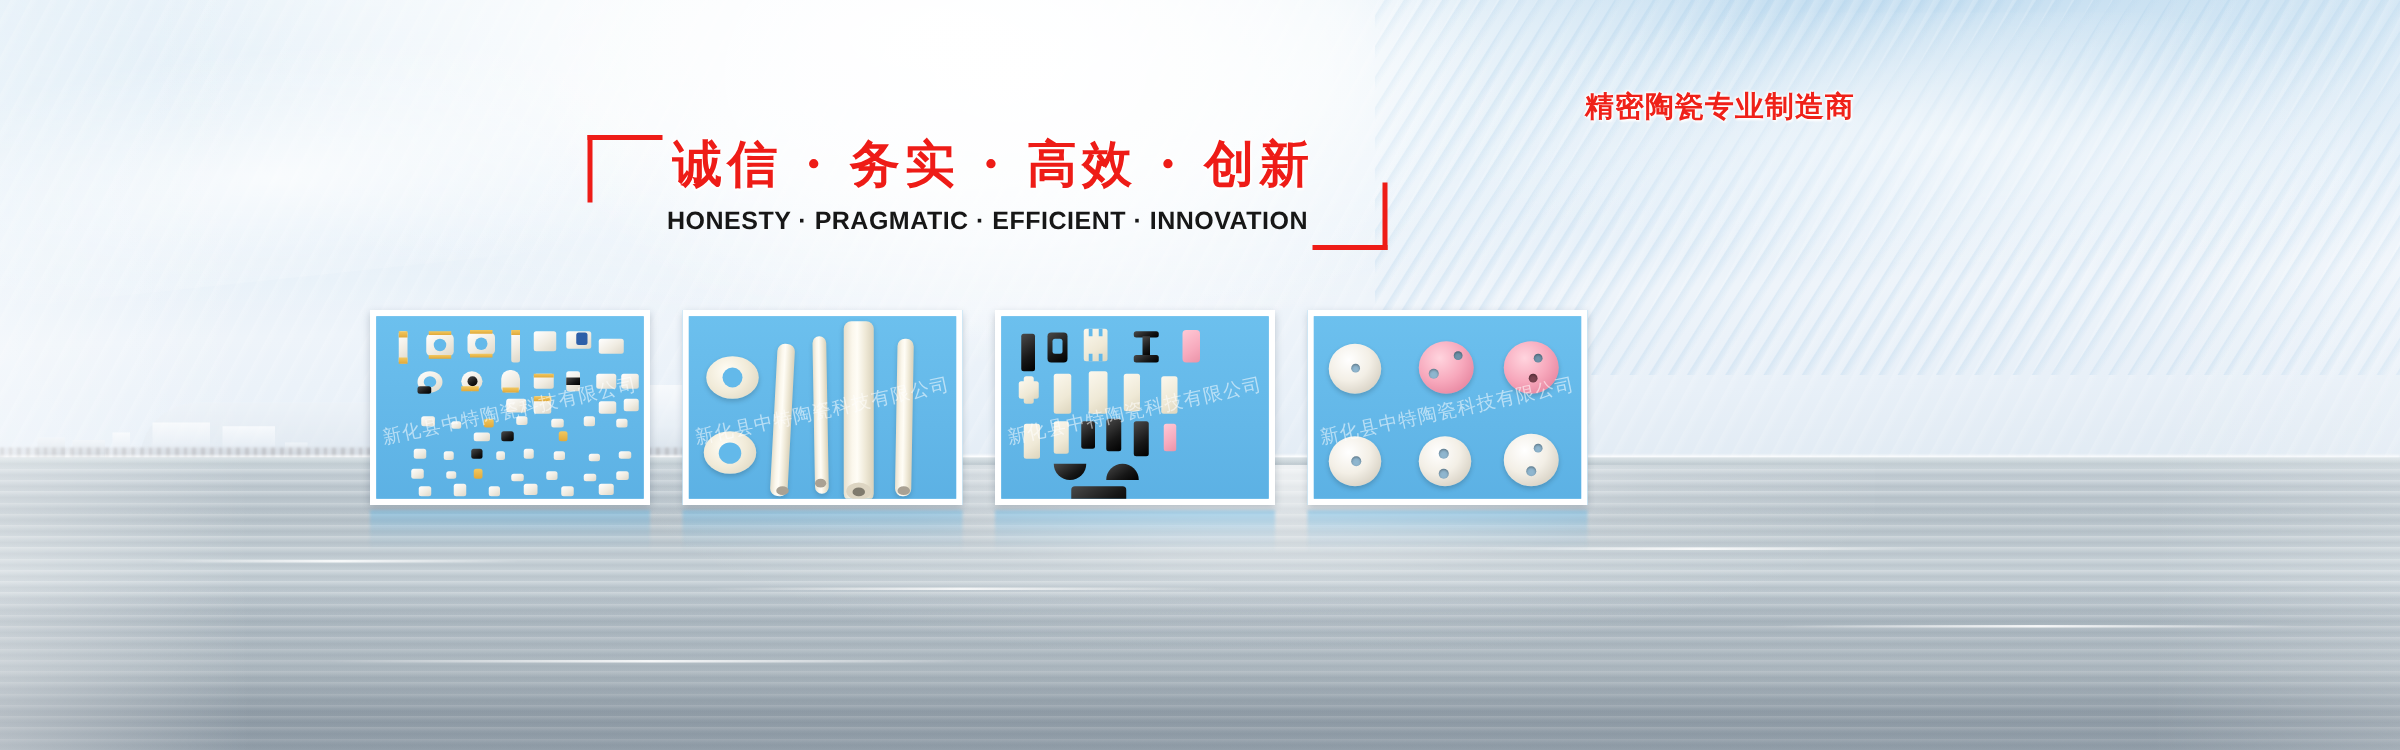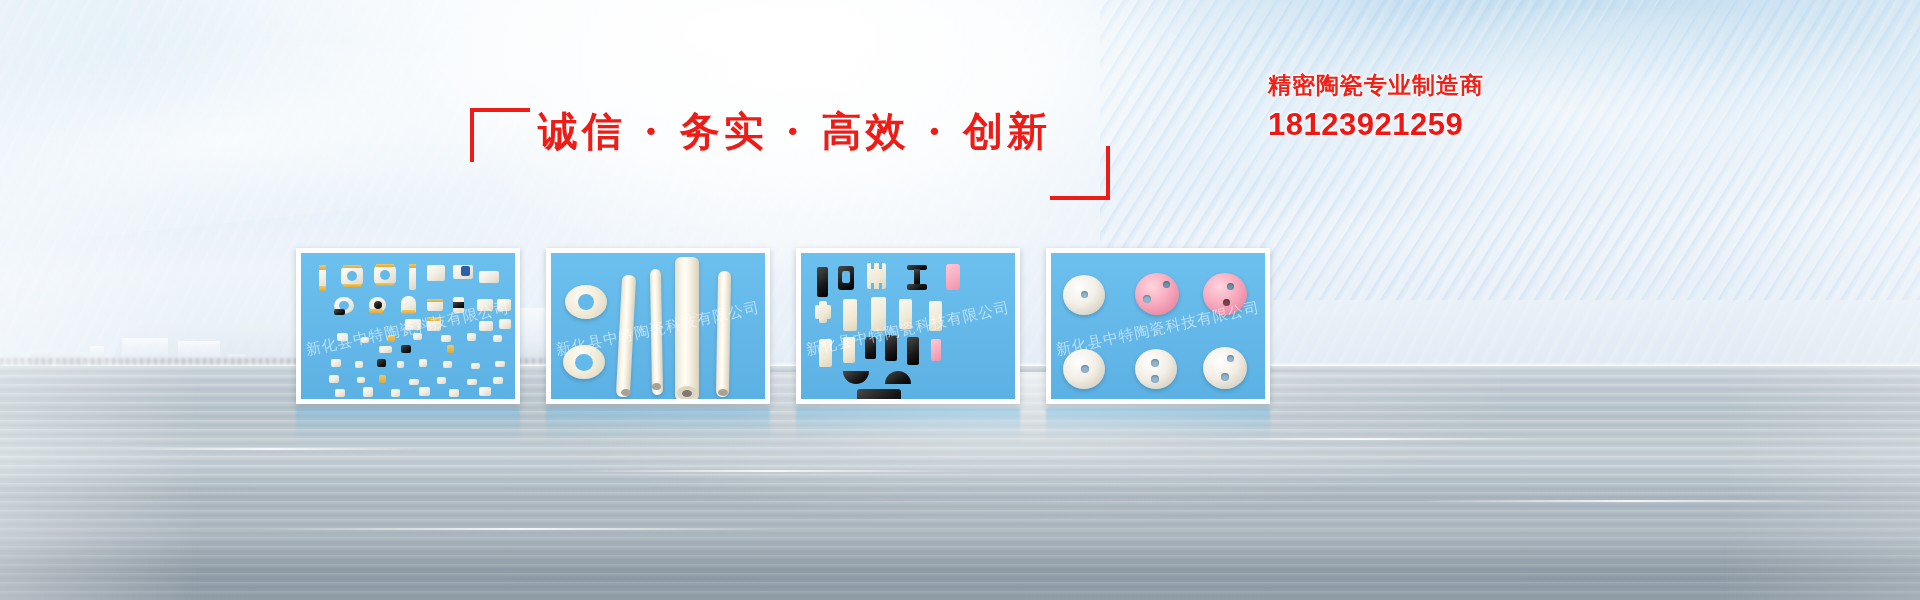--- a/index.html
+++ b/index.html
@@ -245,25 +245,25 @@
   <div class="ripple" style="left:1180px;top:438px;width:360px;"></div>
   <div class="ripple" style="left:1420px;top:500px;width:420px;"></div>
   <div class="ripple" style="left:260px;top:528px;width:520px;"></div>
 
   <div class="slogan-block">
     <div class="bracket br-tl-h"></div>
     <div class="bracket br-tl-v"></div>
     <div class="bracket br-br-h"></div>
     <div class="bracket br-br-v"></div>
     <div class="cn-slogan">诚信 · 务实 · 高效 · 创新</div>
+    <div class="en-slogan">HONESTY · PRAGMATIC · EFFICIENT · INNOVATION</div>
   </div>
 
   <div class="contact">
     <div class="line1">精密陶瓷专业制造商</div>
-    <div class="line3">18123921259</div>
   </div>
 
   <div class="panels">
 
     <div class="refl" style="left:0;"></div>
     <div class="refl" style="left:250px;"></div>
     <div class="refl" style="left:500px;"></div>
     <div class="refl" style="left:750px;"></div>
 
     <div class="panel p1">

